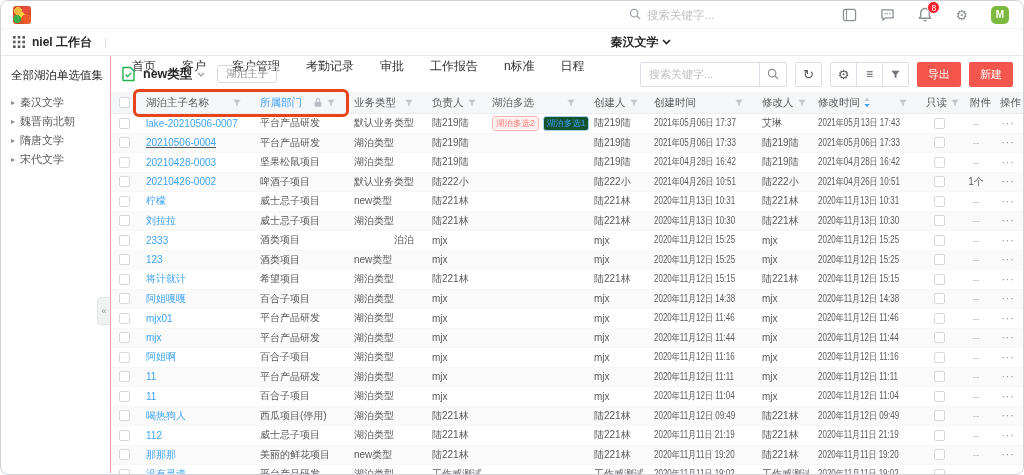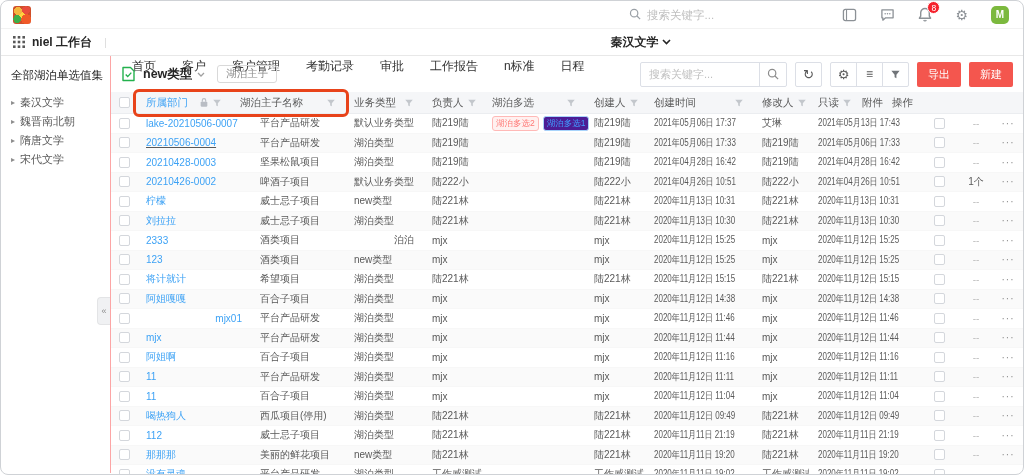--- a/index.html
+++ b/index.html
@@ -73,21 +73,21 @@
   .tr { display:flex; height:19.5px; align-items:center; border-bottom:1px solid #f7f7f7; }
   .tr.alt { background:#fafafa; }
   .td { padding:0 9px; font-size:10px; color:#595959; white-space:nowrap; overflow:hidden; }
   .td.center { display:flex; justify-content:center; padding:0; overflow:visible; }
   .td.tags { display:flex; gap:4px; overflow:visible; align-items:center; }
   .link { color:#3da2f5; cursor:pointer; }
   .dt { display:inline-block; transform:scaleX(0.8); transform-origin:left center; }
   .cbx { width:11px; height:11px; border:1px solid #d4d7dc; border-radius:2px; background:#fff; display:inline-block; cursor:pointer; }
   .tag { font-size:8.5px; padding:0 3px; border-radius:3px; line-height:13px; }
   .tag-red { color:#ff7875; border:1px solid #ffb9b7; background:#fff1f0; }
-  .tag-blue { color:#409eff; border:1px solid #a8d4fb; background:#4c1d95; }
+  .tag-blue { color:#409eff; border:1px solid #a8d4fb; background:#14532d; }
   .dim { color:#bfbfbf; }
   .dots { color:#8c8c8c; letter-spacing:1px; cursor:pointer; }
   
   .hl-box { position:absolute; left:22px; top:33px; width:216px; height:28px;
     border:3px solid #e8431a; border-radius:6px; z-index:5; pointer-events:none; }
   .collapse-tab { position:absolute; left:96px; top:296px; width:13px; height:28px; background:#f0f1f3;
     border:1px solid #e3e4e6; border-right:none; border-radius:4px 0 0 4px; color:#8c8c8c; font-size:9px;
     display:flex; align-items:center; justify-content:center; cursor:pointer; z-index:4; }
 </style>
 </head>
@@ -230,44 +230,44 @@
         <button class="btn-red">导出</button>
         <button class="btn-red">新建</button>
       </div>
     </div>
 
     <div class="tbl">
       <div class="thead" id="thead">
           <div class="th center" style="width: 26px;">
             <span class="cbx"></span>
           </div>
+          <div class="th" style="width: 114px;">
+            <span class="th-label">湖泊主子名称</span>
+            <span class="spacer"></span>
+            <span class="icon-funnel">
+              <svg width="10" height="10" viewBox="0 0 12 12">
+                <path d="M1.5 2h9L7 6.2V10L5 9V6.2z" fill="#c3c7cc"></path>
+              </svg>
+            </span>
+          </div>
           <div class="th blue" style="width: 94px;">
             <span class="th-label">所属部门</span>
             <span class="spacer"></span>
             <span class="icon-lock">
               <svg width="10" height="11" viewBox="0 0 12 13">
                 <rect x="2" y="5.5" width="8" height="6" rx="1" fill="#b9bdc4"></rect>
                 <path d="M4 5.5V3.8a2 2 0 014 0v1.7" fill="none" stroke="#b9bdc4" stroke-width="1.4"></path>
               </svg>
             </span>
             <span class="icon-funnel">
               <svg width="10" height="10" viewBox="0 0 12 12">
                 <path d="M1.5 2h9L7 6.2V10L5 9V6.2z" fill="#c3c7cc"></path>
               </svg>
             </span>
           </div>
-          <div class="th" style="width: 114px;">
-            <span class="th-label">湖泊主子名称</span>
-            <span class="spacer"></span>
-            <span class="icon-funnel">
-              <svg width="10" height="10" viewBox="0 0 12 12">
-                <path d="M1.5 2h9L7 6.2V10L5 9V6.2z" fill="#c3c7cc"></path>
-              </svg>
-            </span>
-          </div>
           <div class="th" style="width: 78px;">
             <span class="th-label">业务类型</span>
             <span class="spacer"></span>
             <span class="icon-funnel">
               <svg width="10" height="10" viewBox="0 0 12 12">
                 <path d="M1.5 2h9L7 6.2V10L5 9V6.2z" fill="#c3c7cc"></path>
               </svg>
             </span>
           </div>
           <div class="th" style="width: 60px;">
@@ -301,20 +301,35 @@
             <span class="th-label">创建时间</span>
             <span class="spacer"></span>
             <span class="icon-funnel">
               <svg width="10" height="10" viewBox="0 0 12 12">
                 <path d="M1.5 2h9L7 6.2V10L5 9V6.2z" fill="#c3c7cc"></path>
               </svg>
             </span>
           </div>
           <div class="th" style="width: 56px;">
             <span class="th-label">修改人</span>
+            <span class="spacer"></span>
+            <span class="icon-funnel">
+              <svg width="10" height="10" viewBox="0 0 12 12">
+                <path d="M1.5 2h9L7 6.2V10L5 9V6.2z" fill="#c3c7cc"></path>
+              </svg>
+            </span>
+          </div>
+          <div class="th" style="width: 108px;">
+            <span class="th-label">修改时间</span>
+            <span class="icon-sort">
+              <svg width="8" height="11" viewBox="0 0 10 14">
+                <path d="M5 1l3.2 4H1.8z" fill="#c0c4cc"></path>
+                <path d="M5 13l3.2-4H1.8z" fill="#3da2f5"></path>
+              </svg>
+            </span>
             <span class="spacer"></span>
             <span class="icon-funnel">
               <svg width="10" height="10" viewBox="0 0 12 12">
                 <path d="M1.5 2h9L7 6.2V10L5 9V6.2z" fill="#c3c7cc"></path>
               </svg>
             </span>
           </div>
           <div class="th" style="width: 44px;">
             <span class="th-label">只读</span>
             <span class="spacer"></span>
@@ -544,21 +559,21 @@
             </div>
             <div class="td center dim" style="width: 30px;">--</div>
             <div class="td center" style="width: 34px;">
               <span class="dots">···</span>
             </div>
           </div>
           <div class="tr">
             <div class="td center" style="width: 26px;">
               <span class="cbx"></span>
             </div>
-            <div class="td" style="width: 114px; text-align: right;"><span class="link">mjx01</span></div>
+            <div class="td" style="width: 114px;"><span class="link">mjx01</span></div>
             <div class="td" style="width: 94px;">平台产品研发</div>
             <div class="td" style="width: 78px;">湖泊类型</div>
             <div class="td" style="width: 60px;">mjx</div>
             <div class="td tags" style="width: 102px;"></div>
             <div class="td" style="width: 60px;">mjx</div>
             <div class="td" style="width: 108px;"><span class="dt">2020年11月12日 11:46</span></div>
             <div class="td" style="width: 56px;">mjx</div>
             <div class="td" style="width: 108px;"><span class="dt">2020年11月12日 11:46</span></div>
             <div class="td center" style="width: 44px;">
               <span class="cbx"></span>

